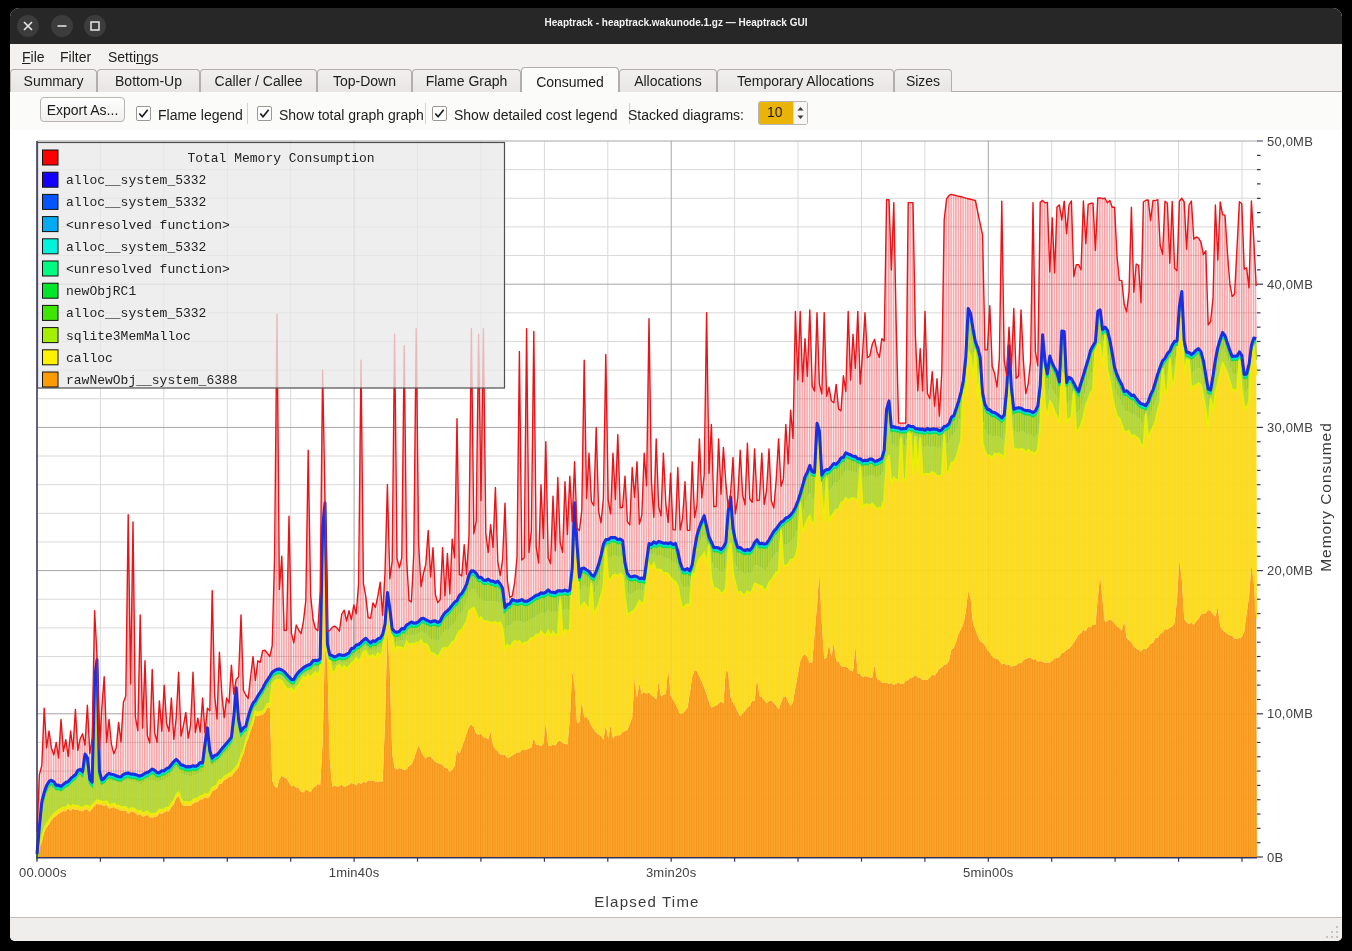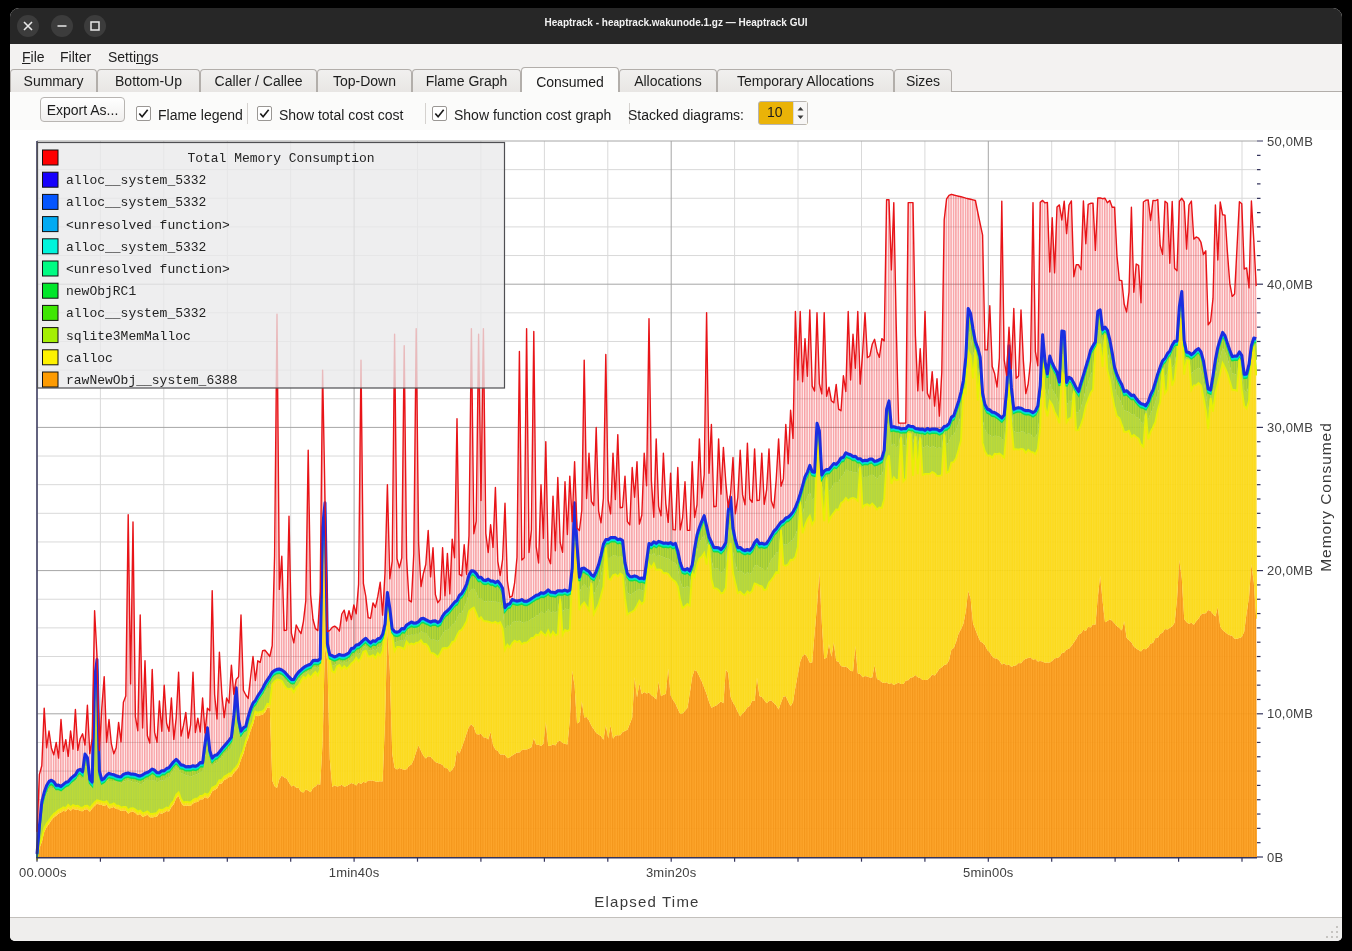--- a/index.html
+++ b/index.html
@@ -61,26 +61,26 @@
   <div id="toolbar">
     <div id="exportbtn">Export As...</div>
     <div class="cb" style="left:102px;"><svg width="13" height="13" viewBox="0 0 14 14">
           <path d="M2.5 7 L5.5 10.5 L11.5 3" stroke="#1c1c1c" stroke-width="1.8" fill="none"></path>
         </svg></div>
     <div class="cblab" style="left:124px;">Flame legend</div>
     <div class="tsep" style="left:213px;"></div>
     <div class="cb" style="left:223px;"><svg width="13" height="13" viewBox="0 0 14 14">
           <path d="M2.5 7 L5.5 10.5 L11.5 3" stroke="#1c1c1c" stroke-width="1.8" fill="none"></path>
         </svg></div>
-    <div class="cblab" style="left:245px;">Show total cost cost</div>
+    <div class="cblab" style="left:245px;">Show total graph graph</div>
     <div class="tsep" style="left:391px;"></div>
     <div class="cb" style="left:398px;"><svg width="13" height="13" viewBox="0 0 14 14">
           <path d="M2.5 7 L5.5 10.5 L11.5 3" stroke="#1c1c1c" stroke-width="1.8" fill="none"></path>
         </svg></div>
-    <div class="cblab" style="left:420px;">Show function cost graph</div>
+    <div class="cblab" style="left:420px;">Show detailed cost legend</div>
     <div class="tsep" style="left:595px;"></div>
     <div class="cblab" style="left:594px;">Stacked diagrams:</div>
     <div id="spin">
         <span class="val">10</span>
       <div class="arrows"><svg width="13" height="22" viewBox="0 0 13 22">
             <path d="M3.5 8.5 L6.5 5 L9.5 8.5 Z" fill="#3a3a3a"></path>
             <path d="M3.5 13.5 L6.5 17 L9.5 13.5 Z" fill="#3a3a3a"></path>
           </svg></div>
     </div>
   </div>

